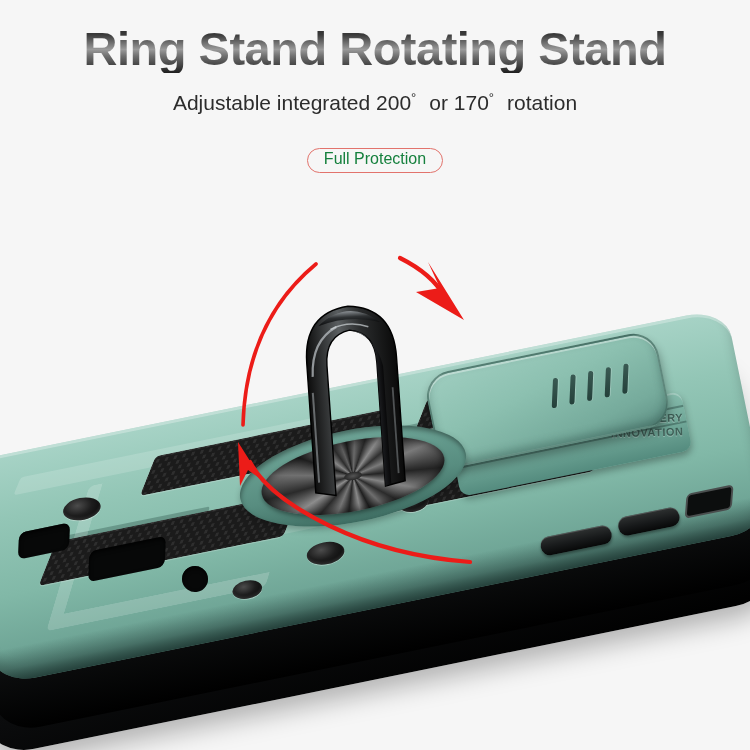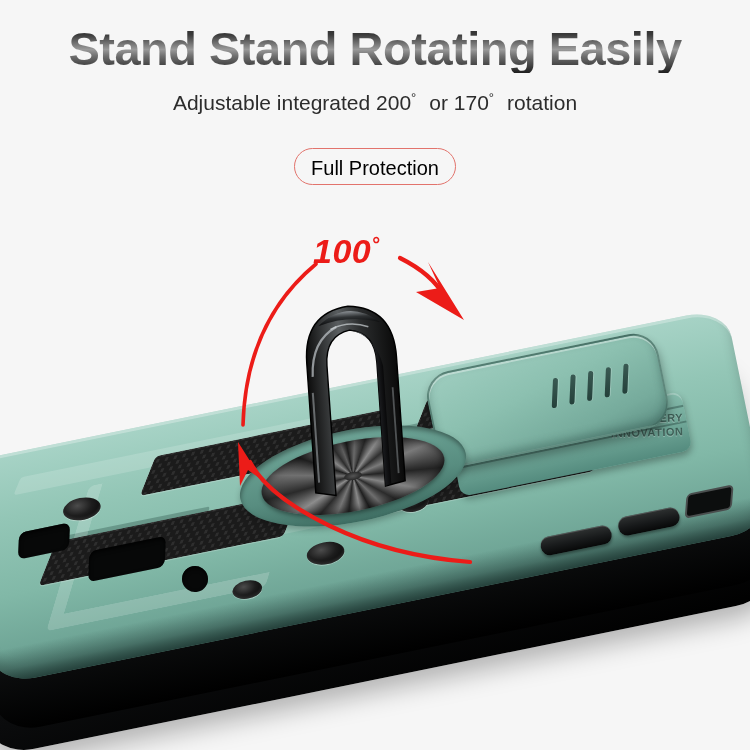--- a/index.html
+++ b/index.html
@@ -25,22 +25,22 @@
   .subtitle{
     position:absolute;left:0;top:90px;width:750px;
     font-size:21px;color:#2c2c2c;font-weight:400;white-space:nowrap;
   }
   .subtitle .deg{font-size:13px;vertical-align:super;letter-spacing:0;}
   .subtitle .gap{display:inline-block;width:13px;}
   .badge-wrap{position:absolute;left:0;top:148px;width:750px;text-align:center;}
   .badge{
     display:inline-block;
     border:1.4px solid #e2736c;border-radius:999px;
-    color:#000000;font-size:20px;
-    padding:8px 16px 4px 16px;line-height:1.15;
+    color:#15803d;font-size:16px;
+    padding:1px 16px 4px 16px;line-height:1.15;
     background:transparent;
   }
 
   
   .case-scene{position:absolute;left:0;top:330px;width:750px;height:420px;}
 
   
   .tpu{
     position:absolute;left:-40px;top:100px;width:800px;height:250px;
     background:linear-gradient(175deg,#2b2f2f 0%,#17191a 30%,#0a0b0c 70%,#000 100%);
@@ -203,21 +203,21 @@
   .lbl-100{left:313px;top:232px;font-size:34px;}
   .lbl-360{left:336px;top:522px;font-size:36px;}
   .lbl .sup{font-size:20px;vertical-align:super;}
 </style>
 </head>
 <body>
 
 <div class="stage">
 
   <div class="header">
-    <h1 class="title">Stand Stand Rotating Easily</h1>
+    <h1 class="title">Ring Stand Rotating Stand</h1>
 
     <div class="subtitle">
       <span>Adjustable integrated 200</span><span class="deg">°</span><span class="gap"></span><span>or 170</span><span class="deg">°</span><span class="gap"></span><span>rotation</span>
     </div>
 
     <div class="badge-wrap">
       <span class="badge">Full Protection</span>
     </div>
   </div>
 
@@ -319,17 +319,16 @@
 
       <path d="M243 425 Q246 322 316 264" stroke="#ec1c18" stroke-width="3.6" fill="none" stroke-linecap="round"></path>
 
       <path d="M400 258 Q432 274 444 296" stroke="#ec1c18" stroke-width="4.2" fill="none" stroke-linecap="round"></path>
       <polygon points="464,320 416,292 440,288 428,262" fill="#ec1c18"></polygon>
 
       <path d="M470 562 Q392 556 330 526 Q268 496 250 462" stroke="#ec1c18" stroke-width="4.2" fill="none" stroke-linecap="round"></path>
       <polygon points="238,442 262,480 248,470 240,486" fill="#ec1c18"></polygon>
     </svg>
 
-    <div class="lbl lbl-100"><span>100</span><span class="sup">°</span></div>
 
   </div>
 
 </div>
 
 </body></html>

